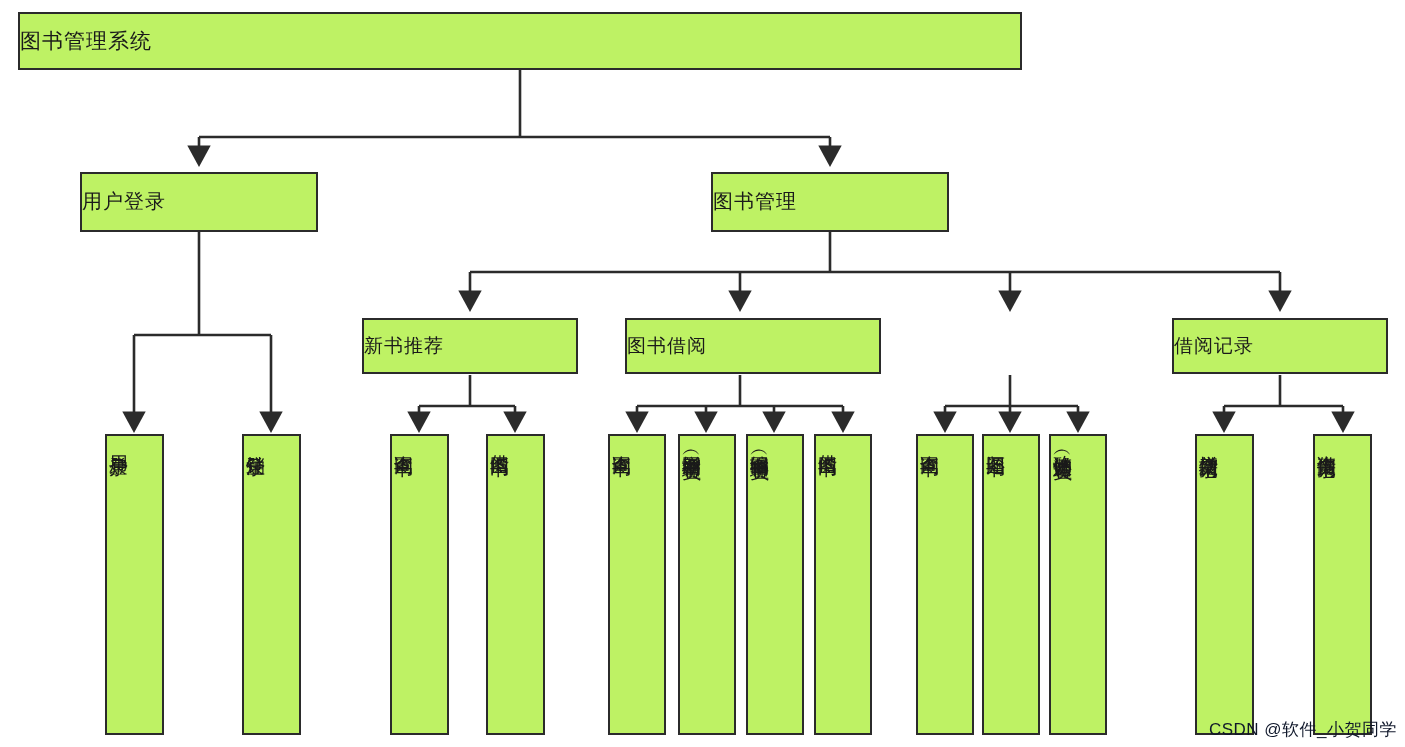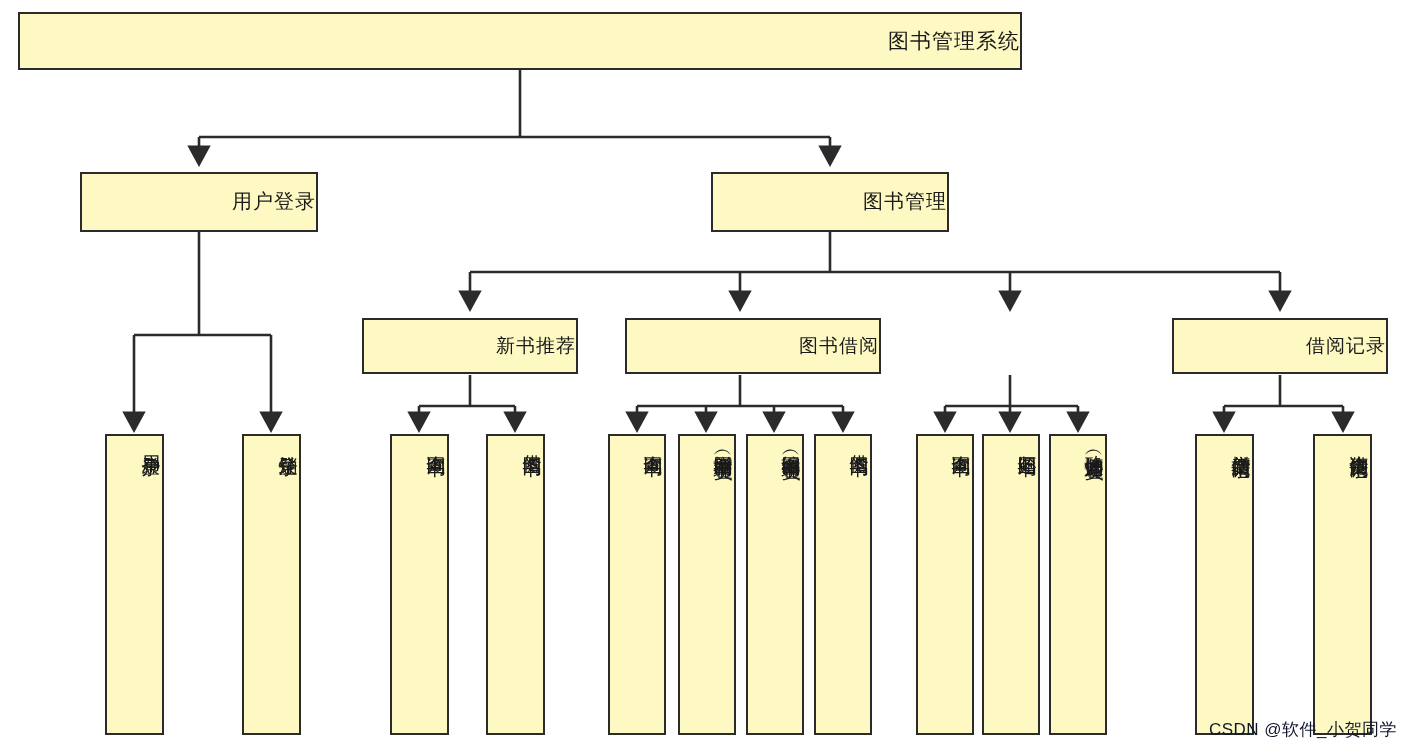--- a/index.html
+++ b/index.html
@@ -22,37 +22,36 @@
     left: 0;
     top: 0;
     width: 1405px;
     height: 747px;
     pointer-events: none;
   }
   .node {
     position: absolute;
     box-sizing: border-box;
     border: 2px solid #2b2b2b;
-    background: #fef9c3;
+    background: #bef264;
     display: flex;
     align-items: center;
-    justify-content: flex-end;
+    justify-content: flex-start;
     color: #1a1a1a;
     line-height: 1.18;
     text-align: center;
   }
   .node.root {
     font-size: 21px;
   }
   .node.level2 {
     font-size: 20px;
   }
   .node.level3 {
     font-size: 19px;
-    padding-left: 28px;
   }
   .node.leaf {
     font-size: 19px;
     align-items: flex-start;
     padding-top: 4px;
   }
   .vlabel {
     writing-mode: vertical-rl;
     text-orientation: upright;
     letter-spacing: 1px;

